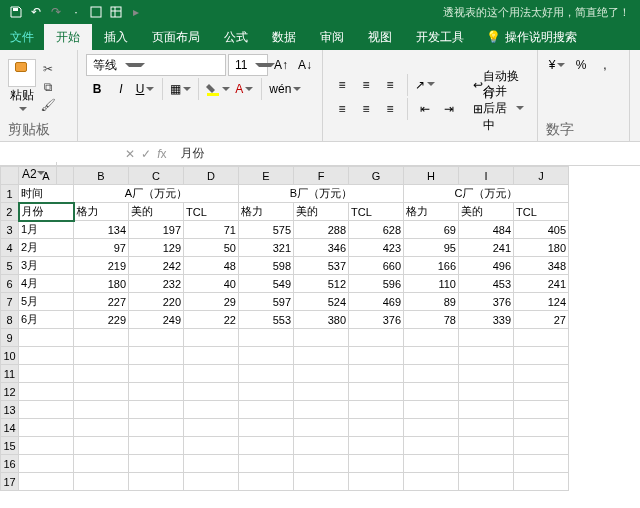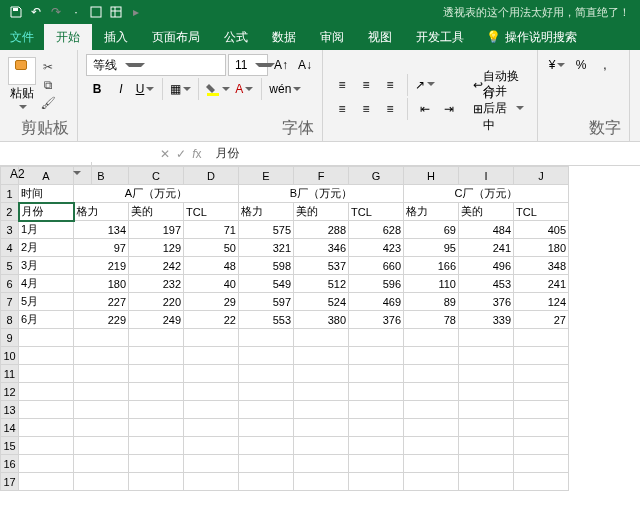--- a/index.html
+++ b/index.html
@@ -8,33 +8,33 @@
   .qbtn { width: 20px; height: 20px; display: flex; align-items: center; justify-content: center; color: #fff; }
   .titletext { margin-left: auto; color: #d6ead8; font-size: 11px; margin-right: 4px; }
   .tabbar { height: 26px; background: #0f723a; display: flex; align-items: stretch; color: #fff; }
   .filetab { padding: 0 10px; display: flex; align-items: center; background: #0f723a; color: #5eead4; font-size: 12px; }
   .tab { padding: 0 12px; display: flex; align-items: center; font-size: 12px; }
   .tab.active { background: #f3f3f3; color: #0f723a; }
   .tellme { display: flex; align-items: center; gap: 4px; padding: 0 10px; }
   .ribbon { height: 92px; background: #f3f3f3; border-bottom: 1px solid #d4d4d4; display: flex; overflow: hidden; }
   .grp { border-right: 1px solid #d4d4d4; display: flex; flex-direction: column; padding: 4px 8px 2px; }
   .grpbody { flex: 1; display: flex; align-items: center; gap: 4px; }
-  .grplabel { text-align: right; font-size: 16px; color: #666; padding-top: 2px; }
+  .grplabel { text-align: left; font-size: 14px; color: #666; padding-top: 2px; }
   .paste { display: flex; flex-direction: column; align-items: center; gap: 0; }
   .icon-paste { width: 28px; height: 28px; background: #fff; border: 1px solid #ccc; position: relative; }
   .icon-paste::after { content: ""; position: absolute; top: 2px; left: 6px; width: 10px; height: 8px; background: #f2a23b; border: 1px solid #b8730f; border-radius: 2px; }
   .minibtn { width: 16px; height: 16px; display: flex; align-items: center; justify-content: center; color: #444; }
   .fontselect { height: 22px; border: 1px solid #c5c5c5; background: #fff; display: flex; align-items: center; }
   .fontselect span { padding: 0 6px; }
   .sep { width: 1px; height: 22px; background: #d4d4d4; margin: 0 4px; }
   .btn { height: 22px; min-width: 22px; display: flex; align-items: center; justify-content: center; border: 1px solid transparent; }
   .col { display: flex; flex-direction: column; gap: 2px; }
   .row { display: flex; align-items: center; gap: 2px; }
   .namebox-row { height: 24px; border-bottom: 1px solid #d4d4d4; display: flex; align-items: center; background: #fff; }
-  .namebox { width: 92px; height: 100%; border-right: 1px solid #d4d4d4; padding: 0 10px; display: flex; align-items: center; margin-top: 40px; }
+  .namebox { width: 57px; height: 100%; border-right: 1px solid #d4d4d4; padding: 0 22px; display: flex; align-items: center; margin-top: 40px; }
   .fx-icons { display: flex; align-items: center; gap: 6px; padding: 0 8px; color: #999; }
   .formula { flex: 1; padding: 0 6px; color: #333; }
   .sheet { overflow: auto; height: 342px; }
   table { border-collapse: collapse; table-layout: fixed; }
   th, td { border: 1px solid #d4d4d4; height: 18px; font-size: 11px; padding: 0 2px; font-weight: normal; }
   th { background: #e6e6e6; text-align: center; }
   .rowh { width: 18px; background: #e6e6e6; text-align: center; }
   td { text-align: right; }
   td.l { text-align: left; margin-left: 12px; }
   td.c { text-align: center; }
@@ -144,21 +144,20 @@
             <span style="color:#c00000">A</span>
             <span class="tri"></span>
           </div>
         <div class="sep"></div>
         <div class="btn">
             <sup style="font-size:12px">wén</sup>
             <span class="tri"></span>
           </div>
       </div>
     </div>
-    <div class="grplabel">字体</div>
   </div>
 
   <div class="grp" style="width:215px">
     <div class="grpbody">
       <div class="col">
         <div class="row">
           <div class="btn">≡</div>
           <div class="btn">≡</div>
           <div class="btn">≡</div>
           <div class="sep"></div>

